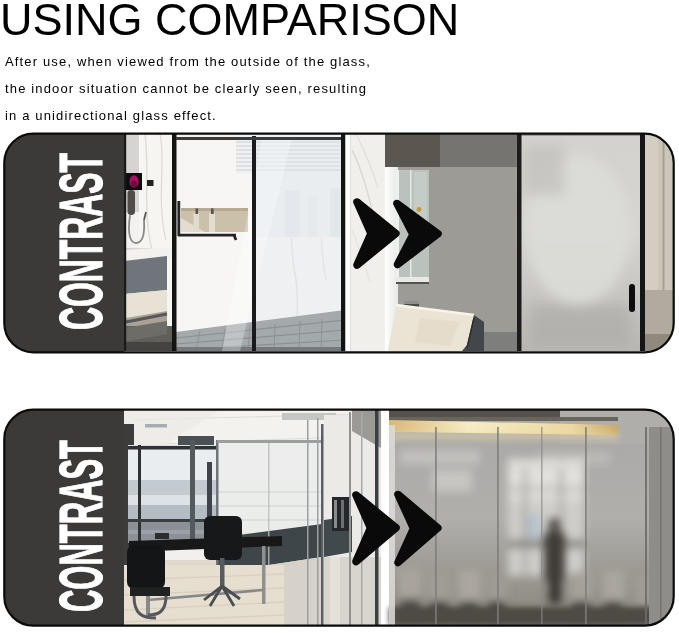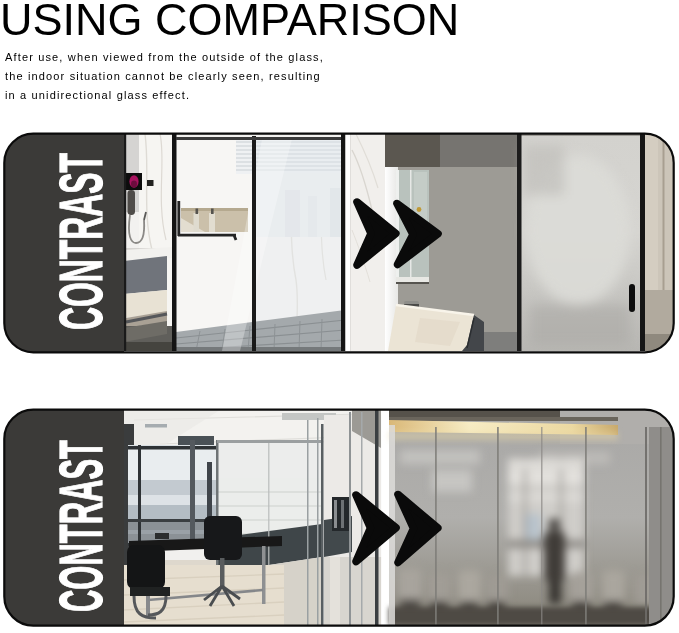--- a/index.html
+++ b/index.html
@@ -4,21 +4,21 @@
 <style>
 html,body{margin:0;padding:0;background:#ffffff;}
 body{width:679px;height:633px;position:relative;overflow:hidden;font-family:"Liberation Sans",sans-serif;}
 .card{position:absolute;left:3px;}
 </style>
 </head>
 <body>
 
 <div style="position:absolute;left:0px;top:-6px;font-size:45px;font-weight:normal;letter-spacing:0px;color:#000000;white-space:nowrap;">USING COMPARISON</div>
 
-<div style="position:absolute;left:5px;top:48px;font-size:11px;line-height:19px;letter-spacing:1.15px;color:#000000;white-space:nowrap;">After use, when viewed from the outside of the glass,<br>the indoor situation cannot be clearly seen, resulting<br>in a unidirectional glass effect.</div>
+<div style="position:absolute;left:5px;top:48px;font-size:13px;line-height:27px;letter-spacing:1.15px;color:#000000;white-space:nowrap;">After use, when viewed from the outside of the glass,<br>the indoor situation cannot be clearly seen, resulting<br>in a unidirectional glass effect.</div>
 
 <svg class="card" style="top:132px;" width="672" height="222" viewBox="3 132 672 222">
 <defs>
 <clipPath id="clip1">
         <rect x="4.3" y="133.7" width="669.4" height="218.6" rx="29"></rect>
       </clipPath>
 <linearGradient id="whitestrip1" x1="0" y1="0" x2="1" y2="0">
 <stop offset="0" stop-color="#ffffff"></stop>
         <stop offset="1" stop-color="#e7e7e5"></stop>
 </linearGradient>

